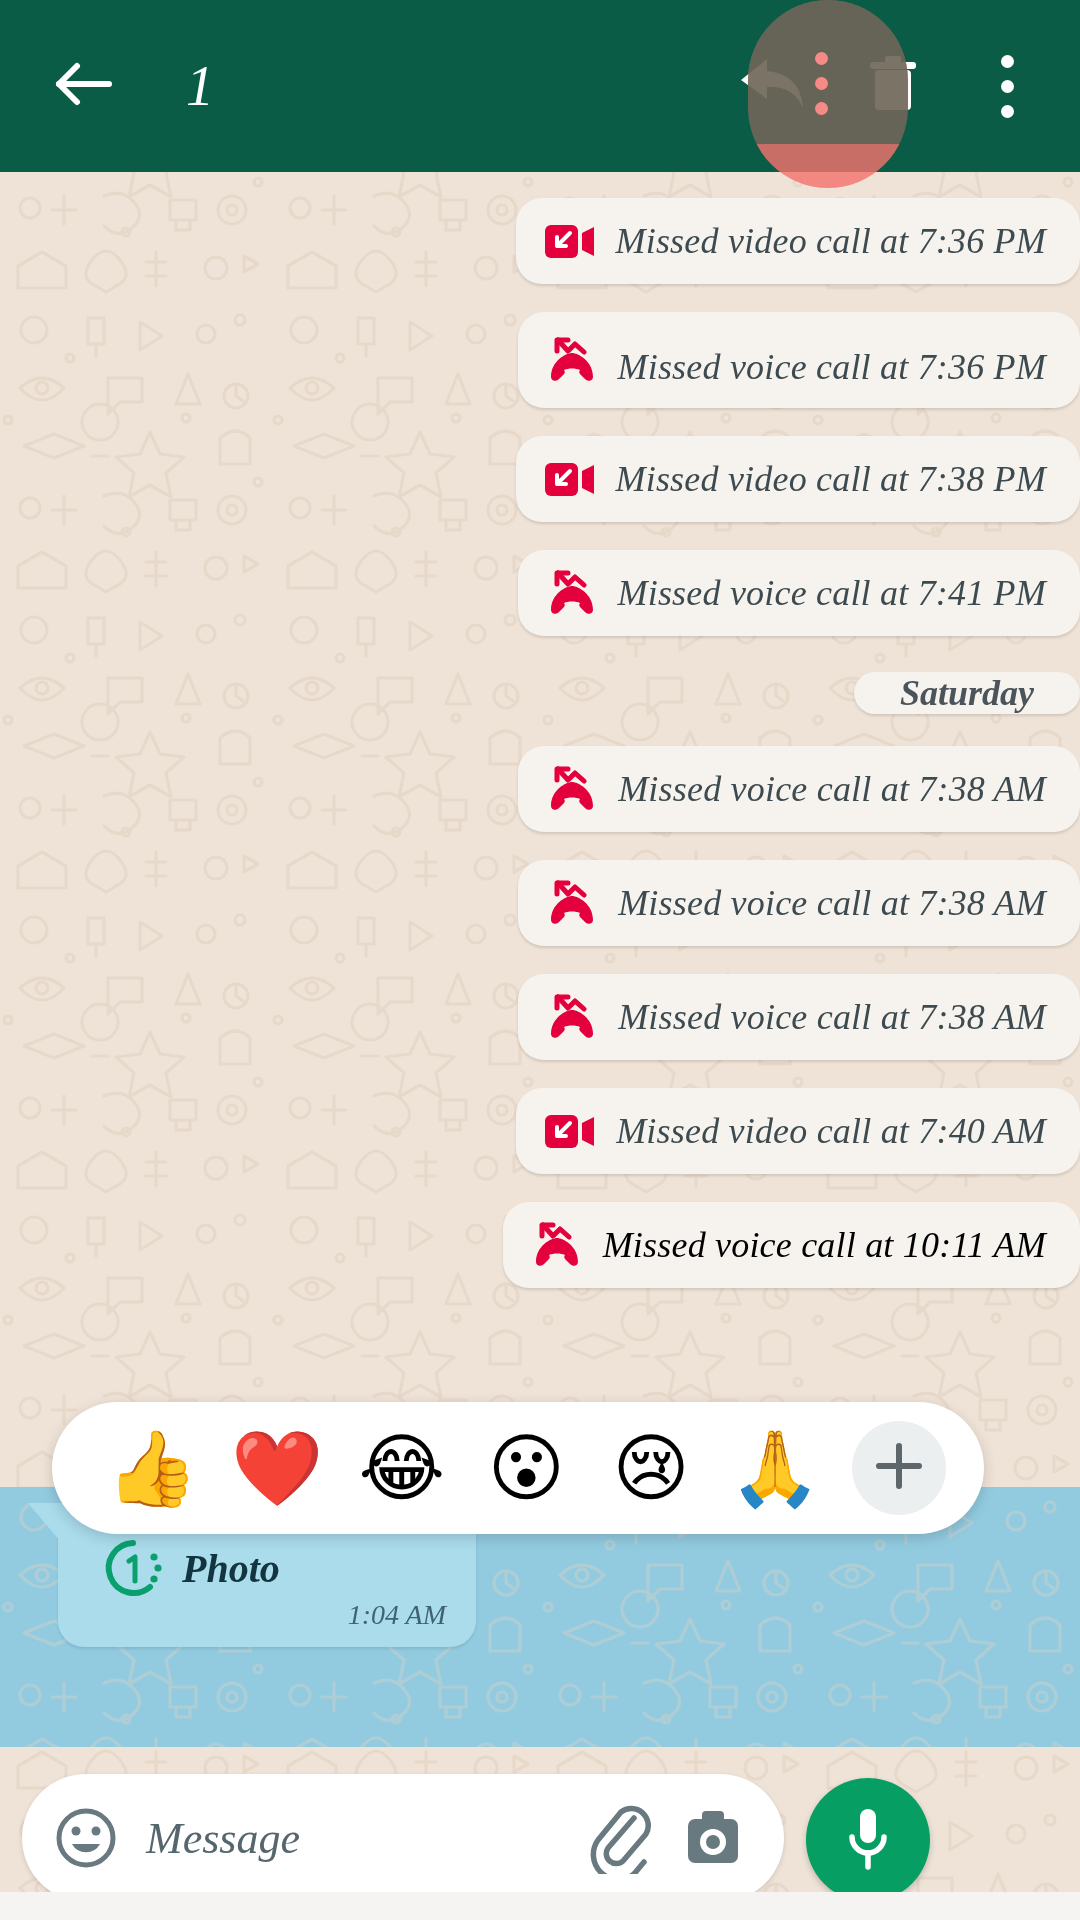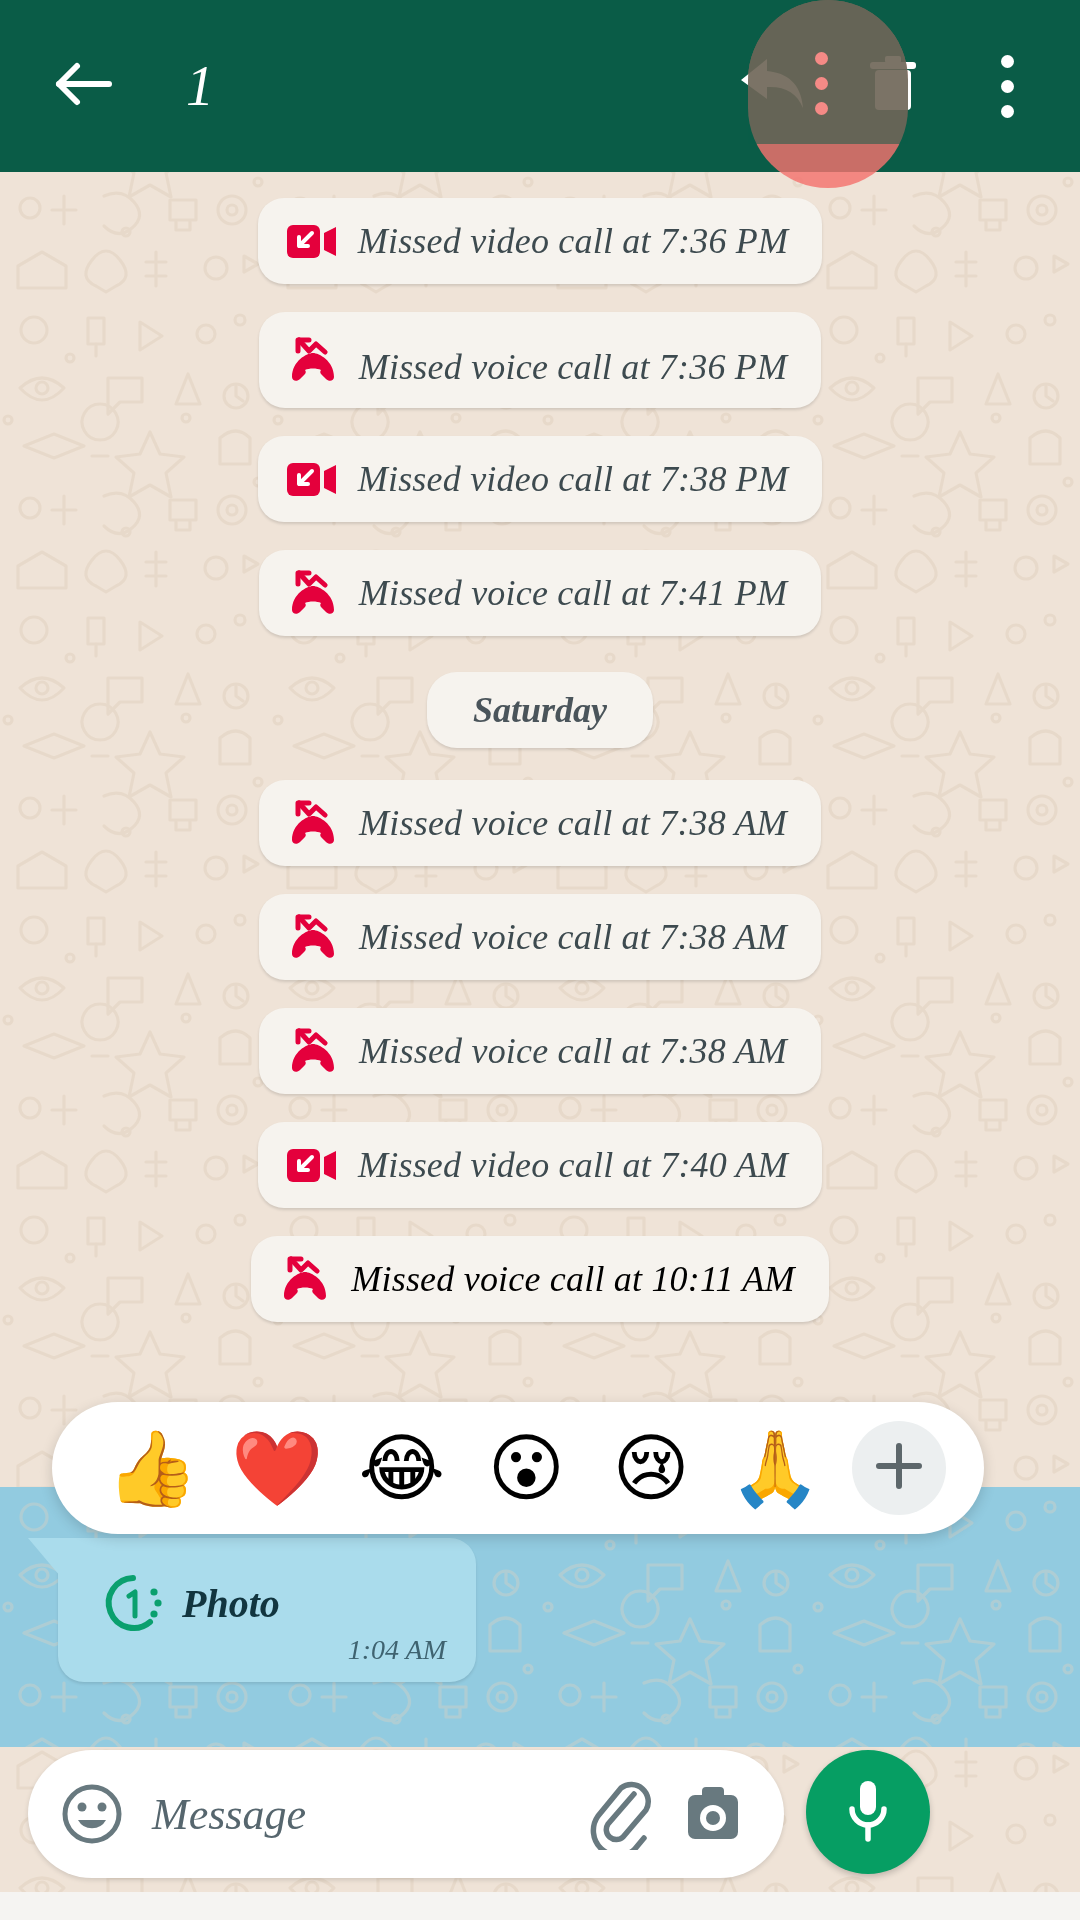--- a/index.html
+++ b/index.html
@@ -88,21 +88,21 @@
   
   .chat {
     position:absolute;
     top:172px; left:0;
     width:1080px;
     height:1580px;
     z-index:5;
     padding-top:12px;
   }
 
-  .row { width:100%; display:flex; justify-content:center; }
+  .row { width:100%; display:flex; justify-content:flex-end; }
   .row.sys { margin:0; }
 
   .callbubble {
     background:#f6f3ee;
     border-radius:26px;
     padding:20px 34px 20px 28px;
     display:flex; align-items:center;
     box-shadow:0 2px 3px rgba(0,0,0,.13);
     margin:14px 0;
   }
@@ -111,21 +111,21 @@
     font-size:36px;
     font-style:italic;
     color:#3d4a4f;
     white-space:nowrap;
     letter-spacing:.2px;
   }
 
   .datechip {
     background:#f6f3ee;
     border-radius:30px;
-    padding:17px 46px;
+    padding:0 46px;
     box-shadow:0 2px 3px rgba(0,0,0,.12);
     margin:22px 0 18px 0;
     font-size:36px;
     font-style:italic;
     font-weight:bold;
     color:#4a545a;
   }
 
   
   .selband {
@@ -133,21 +133,21 @@
     left:0; top:1487px;
     width:1080px; height:260px;
     background:#92cbe0;
     z-index:6;
     overflow:hidden;
   }
   .selband svg { position:absolute; top:0; left:0; opacity:.35; }
 
   .photo-wrap {
     position:absolute;
-    left:58px; top:1538px;
+    left:58px; top:1503px;
     z-index:7;
   }
   .photo-bubble {
     position:relative;
     width:418px;
     background:#aadcec;
     border-radius:0 26px 26px 26px;
     padding:34px 30px 16px 44px;
     box-shadow:0 2px 3px rgba(0,0,0,.10);
   }
@@ -200,22 +200,22 @@
     display:flex; align-items:center; justify-content:center;
     margin-left:14px;
   }
 
   
   .composer {
     position:absolute;
     left:0; bottom:0;
     width:952px; height:170px;
     z-index:30;
-    display:flex; align-items:flex-start;
-    padding:0 22px 18px 28px;
+    display:flex; align-items:flex-end;
+    padding:0 22px 18px 22px;
   }
   .input-pill {
     flex:1 1 auto;
     height:128px;
     background:#ffffff;
     border-radius:64px;
     box-shadow:0 2px 5px rgba(0,0,0,.13);
     display:flex; align-items:center;
     padding:0 34px 0 30px;
   }

